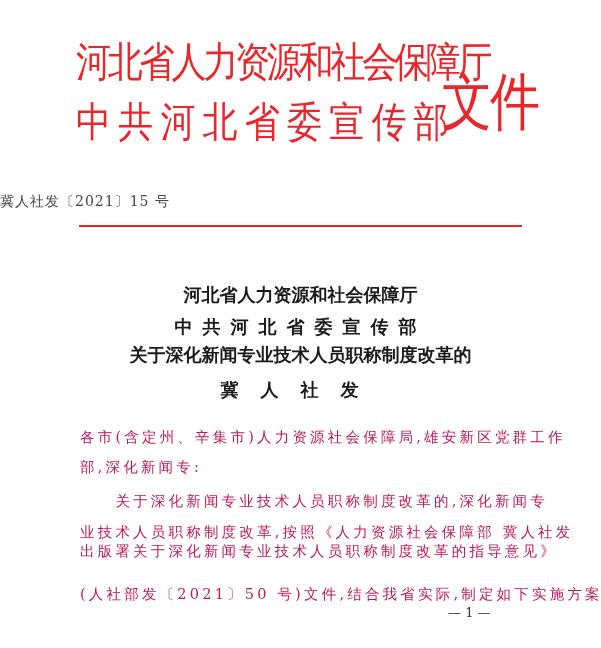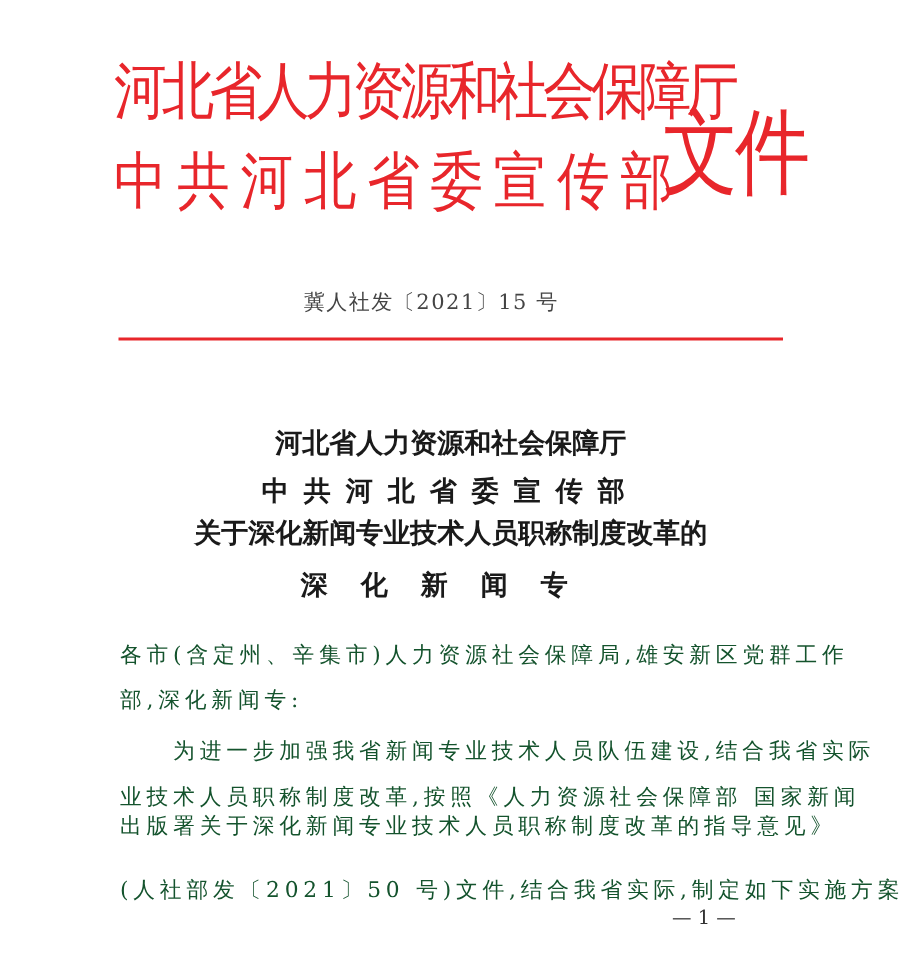--- a/index.html
+++ b/index.html
@@ -8,52 +8,52 @@
   .red { color: #e8262b; }
   .hdr1 { position: absolute; left: 76px; top: 36px; font-size: 35px; line-height: 44px;
           letter-spacing: -3.2px; transform: scaleY(1.18); transform-origin: left top;
           white-space: nowrap; font-family: "DejaVu Serif", serif; }
   .hdr2 { position: absolute; left: 76px; top: 96px; font-size: 35px; line-height: 44px;
           letter-spacing: 7.2px; transform: scaleY(1.18); transform-origin: left top;
           white-space: nowrap; font-family: "DejaVu Serif", serif; }
   .wenjian { position: absolute; left: 442px; top: 64px; font-size: 50px; line-height: 60px;
              letter-spacing: -2px; transform: scaleY(1.25); transform-origin: left top;
              white-space: nowrap; font-family: "DejaVu Serif", serif; }
-  .docno { position: absolute; left: 0; width: 575px; top: 193px; text-align: center;
+  .docno { position: absolute; left: 0; width: 575px; top: 193px; text-align: left;
            font-size: 14px; color: #444; letter-spacing: 1px; }
   .redline { position: absolute; left: 79px; width: 443px; top: 225px; height: 2px;
              background: #e8262b; }
   .title { position: absolute; left: 0; width: 601px; text-align: center;
            font-size: 18px; font-weight: bold; color: #1a1a1a; white-space: nowrap; }
   .t1 { top: 283px; }
   .t2 { top: 315px; letter-spacing: 10px; }
   .t3 { top: 343px; letter-spacing: 0px; }
   .t4 { top: 378px; letter-spacing: 22px; }
-  .body { position: absolute; left: 80px; width: 440px; font-size: 14.5px; color: #14532d;
+  .body { position: absolute; left: 80px; width: 440px; font-size: 14.5px; color: #be185d;
           white-space: nowrap; letter-spacing: 3.2px; line-height: 22px; }
   .pagenum { position: absolute; left: 448px; top: 605px; font-size: 13px; color: #333;
              white-space: nowrap; }
 </style>
 </head>
 <body>
 
 <div>
   <div class="hdr1 red">河北省人力资源和社会保障厅</div>
   <div class="hdr2 red">中共河北省委宣传部</div>
   <div class="wenjian red">文件</div>
 
   <div class="docno">冀人社发〔2021〕15 号</div>
   <div class="redline"></div>
 
   <div class="title t1">河北省人力资源和社会保障厅</div>
   <div class="title t2">中共河北省委宣传部</div>
   <div class="title t3">关于深化新闻专业技术人员职称制度改革的</div>
-  <div class="title t4">深化新闻专</div>
+  <div class="title t4">冀人社发</div>
 
   <div class="body" style="top:426px;">各市(含定州、辛集市)人力资源社会保障局,雄安新区党群工作</div>
   <div class="body" style="top:456px;">部,深化新闻专:</div>
-  <div class="body" style="top:490px;">　　为进一步加强我省新闻专业技术人员队伍建设,结合我省实际</div>
-  <div class="body" style="top:521px;">业技术人员职称制度改革,按照《人力资源社会保障部 国家新闻</div>
+  <div class="body" style="top:490px;">　　关于深化新闻专业技术人员职称制度改革的,深化新闻专</div>
+  <div class="body" style="top:521px;">业技术人员职称制度改革,按照《人力资源社会保障部 冀人社发</div>
   <div class="body" style="top:540px;">出版署关于深化新闻专业技术人员职称制度改革的指导意见》</div>
   <div class="body" style="top:583px;">(人社部发〔2021〕50 号)文件,结合我省实际,制定如下实施方案。</div>
 
   <div class="pagenum">— 1 —</div>
 </div>
 
 </body></html>

